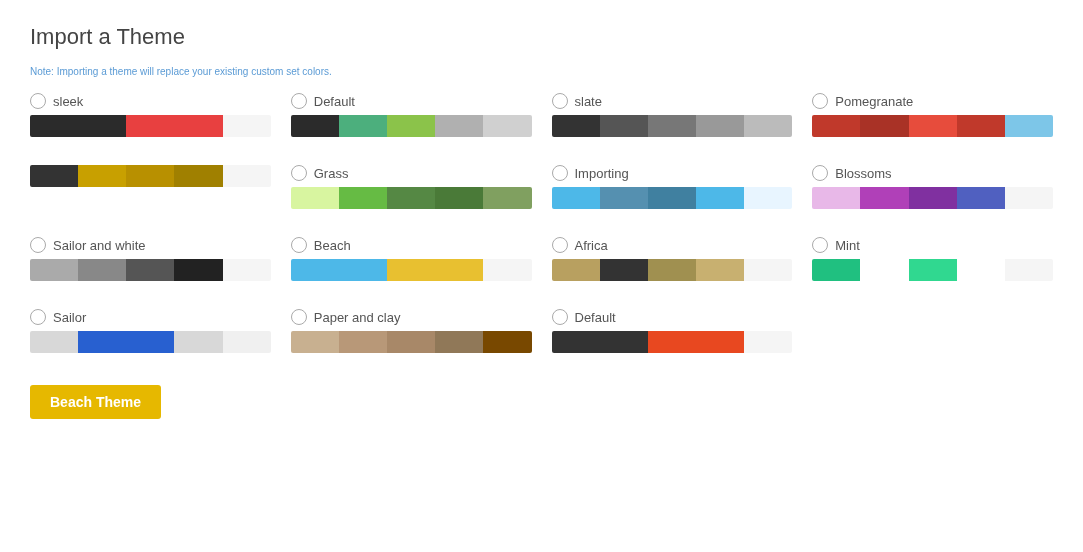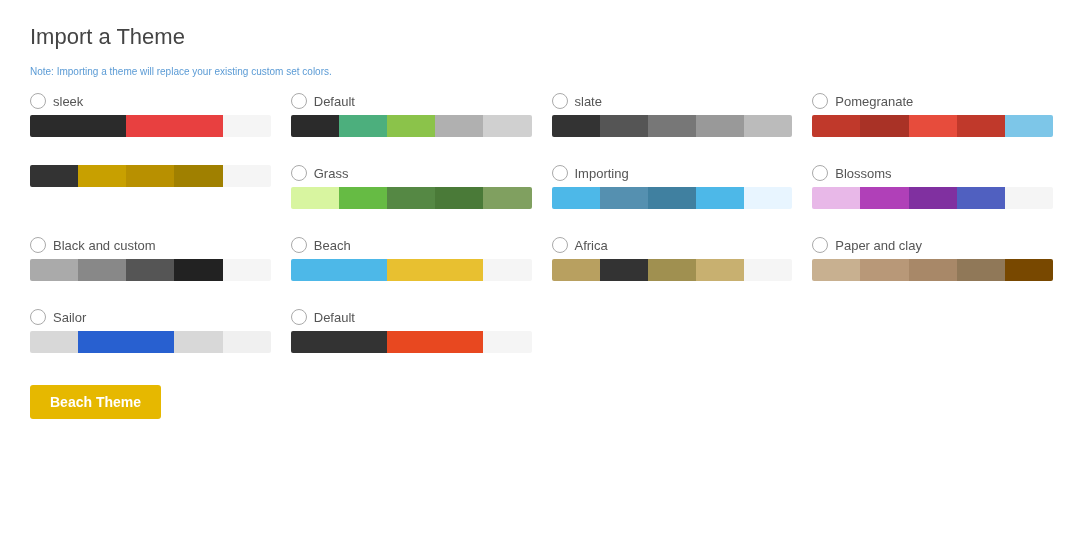--- a/index.html
+++ b/index.html
@@ -185,21 +185,21 @@
         <div class="swatch" style="background-color: rgb(232, 184, 232);"></div>
         <div class="swatch" style="background-color: rgb(176, 64, 184);"></div>
         <div class="swatch" style="background-color: rgb(128, 48, 160);"></div>
         <div class="swatch" style="background-color: rgb(80, 96, 192);"></div>
         <div class="swatch" style="background-color: rgb(245, 245, 245);"></div>
       </div>
     </div>
     <div class="theme-item">
       <label class="theme-label">
         <input type="radio" name="theme" class="theme-radio" value="black-and-white" style="">
-        <span class="theme-name">Black and custom</span>
+        <span class="theme-name">Sailor and white</span>
       </label>
       <div class="color-swatches">
         <div class="swatch" style="background-color: rgb(170, 170, 170);"></div>
         <div class="swatch" style="background-color: rgb(136, 136, 136);"></div>
         <div class="swatch" style="background-color: rgb(85, 85, 85);"></div>
         <div class="swatch" style="background-color: rgb(34, 34, 34);"></div>
         <div class="swatch" style="background-color: rgb(245, 245, 245);"></div>
       </div>
     </div>
     <div class="theme-item">
@@ -219,50 +219,63 @@
       <label class="theme-label">
         <input type="radio" name="theme" class="theme-radio" value="africa" style="">
         <span class="theme-name">Africa</span>
       </label>
       <div class="color-swatches">
         <div class="swatch" style="background-color: rgb(184, 160, 96);"></div>
         <div class="swatch" style="background-color: rgb(51, 51, 51);"></div>
         <div class="swatch" style="background-color: rgb(160, 144, 80);"></div>
         <div class="swatch" style="background-color: rgb(200, 176, 112);"></div>
         <div class="swatch" style="background-color: rgb(245, 245, 245);"></div>
+      </div>
+    </div>
+    <div class="theme-item">
+      <label class="theme-label">
+        <input type="radio" name="theme" class="theme-radio" value="mint" style="">
+        <span class="theme-name">Mint</span>
+      </label>
+      <div class="color-swatches">
+        <div class="swatch" style="background-color: rgb(32, 192, 128);"></div>
+        <div class="swatch" style="background-color: rgb(255, 255, 255);"></div>
+        <div class="swatch" style="background-color: rgb(48, 216, 144);"></div>
+        <div class="swatch" style="background-color: rgb(255, 255, 255);"></div>
+        <div class="swatch" style="background-color: rgb(245, 245, 245);"></div>
+      </div>
+    </div>
+    <div class="theme-item">
+      <label class="theme-label">
+        <input type="radio" name="theme" class="theme-radio" value="sailor" style="">
+        <span class="theme-name">Sailor</span>
+      </label>
+      <div class="color-swatches">
+        <div class="swatch" style="background-color: rgb(216, 216, 216);"></div>
+        <div class="swatch" style="background-color: rgb(40, 96, 208);"></div>
+        <div class="swatch" style="background-color: rgb(40, 96, 208);"></div>
+        <div class="swatch" style="background-color: rgb(216, 216, 216);"></div>
+        <div class="swatch" style="background-color: rgb(240, 240, 240);"></div>
       </div>
     </div>
     <div class="theme-item">
       <label class="theme-label">
         <input type="radio" name="theme" class="theme-radio" value="paper-and-clay" style="">
         <span class="theme-name">Paper and clay</span>
       </label>
       <div class="color-swatches">
         <div class="swatch" style="background-color: rgb(200, 176, 144);"></div>
         <div class="swatch" style="background-color: rgb(184, 152, 120);"></div>
         <div class="swatch" style="background-color: rgb(168, 136, 104);"></div>
         <div class="swatch" style="background-color: rgb(144, 120, 88);"></div>
         <div class="swatch" style="background-color: rgb(120, 72, 0);"></div>
       </div>
     </div>
     <div class="theme-item">
       <label class="theme-label">
-        <input type="radio" name="theme" class="theme-radio" value="sailor" style="">
-        <span class="theme-name">Sailor</span>
-      </label>
-      <div class="color-swatches">
-        <div class="swatch" style="background-color: rgb(216, 216, 216);"></div>
-        <div class="swatch" style="background-color: rgb(40, 96, 208);"></div>
-        <div class="swatch" style="background-color: rgb(40, 96, 208);"></div>
-        <div class="swatch" style="background-color: rgb(216, 216, 216);"></div>
-        <div class="swatch" style="background-color: rgb(240, 240, 240);"></div>
-      </div>
-    </div>
-    <div class="theme-item">
-      <label class="theme-label">
         <input type="radio" name="theme" class="theme-radio" value="vitamin" style="">
         <span class="theme-name">Default</span>
       </label>
       <div class="color-swatches">
         <div class="swatch" style="background-color: rgb(51, 51, 51);"></div>
         <div class="swatch" style="background-color: rgb(51, 51, 51);"></div>
         <div class="swatch" style="background-color: rgb(232, 72, 32);"></div>
         <div class="swatch" style="background-color: rgb(232, 72, 32);"></div>
         <div class="swatch" style="background-color: rgb(245, 245, 245);"></div>
       </div>

